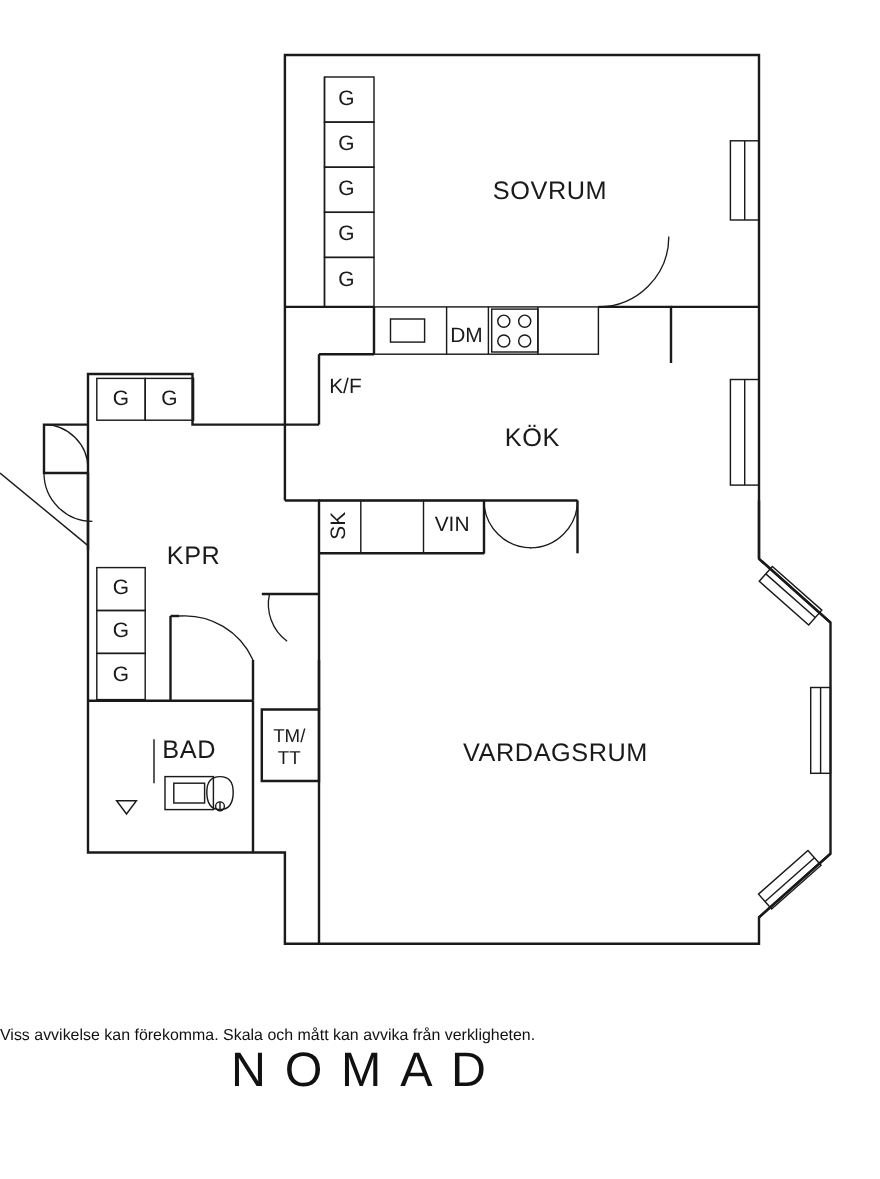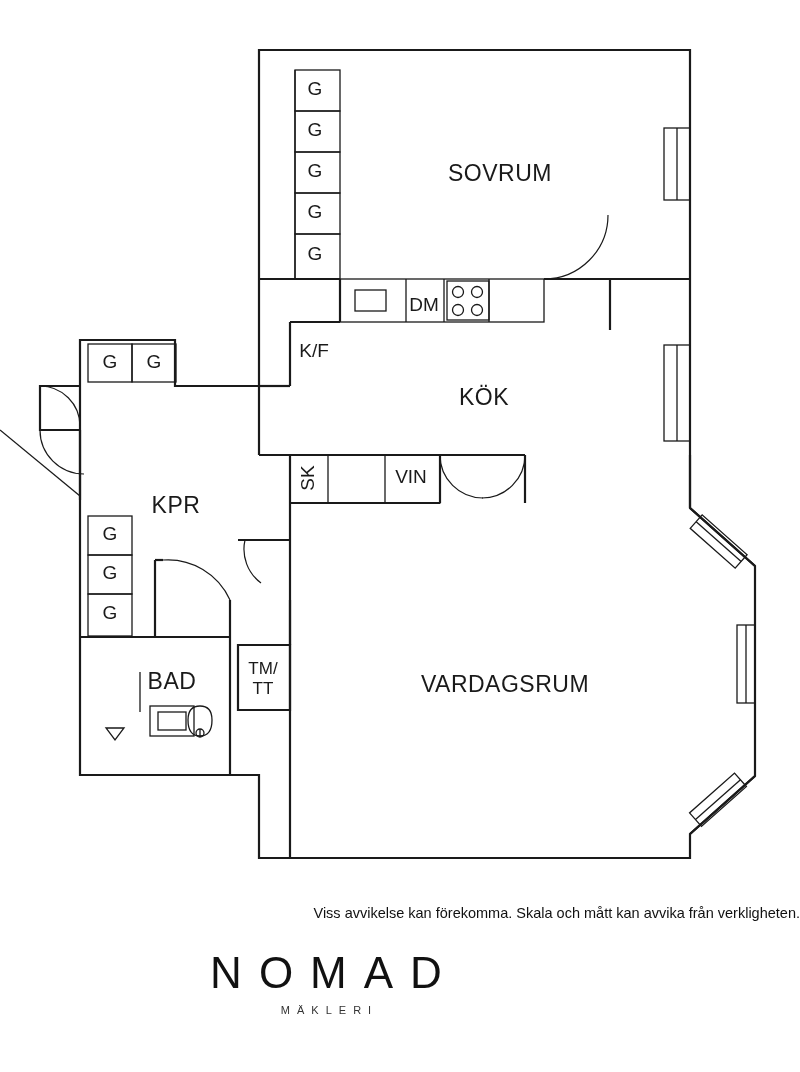--- a/index.html
+++ b/index.html
@@ -65,24 +65,24 @@
     stroke: #1a1a1a;
     stroke-width: 1.3;
   }
   .door-arc {
     fill: none;
     stroke: #1a1a1a;
     stroke-width: 1.2;
   }
   #disclaimer {
     position: absolute;
-    top: 905px;
+    top: 933px;
     left: 0;
     width: 800px;
-    text-align: right;
+    text-align: left;
     font-size: 14.5px;
     color: #111;
   }
   #brand {
     position: absolute;
     top: 948px;
     left: 0;
     width: 652px;
     text-align: center;
   }
@@ -261,14 +261,13 @@
       <text class="small-label" x="110" y="614">G</text>
     </g>
 
   </svg>
 </div>
 
 <div id="disclaimer">Viss avvikelse kan förekomma. Skala och mått kan avvika från verkligheten.</div>
 
 <div id="brand">
   <div id="brand-name">NOMAD</div>
-  <div id="brand-sub">MÄKLERI</div>
 </div>
 
 </body></html>

